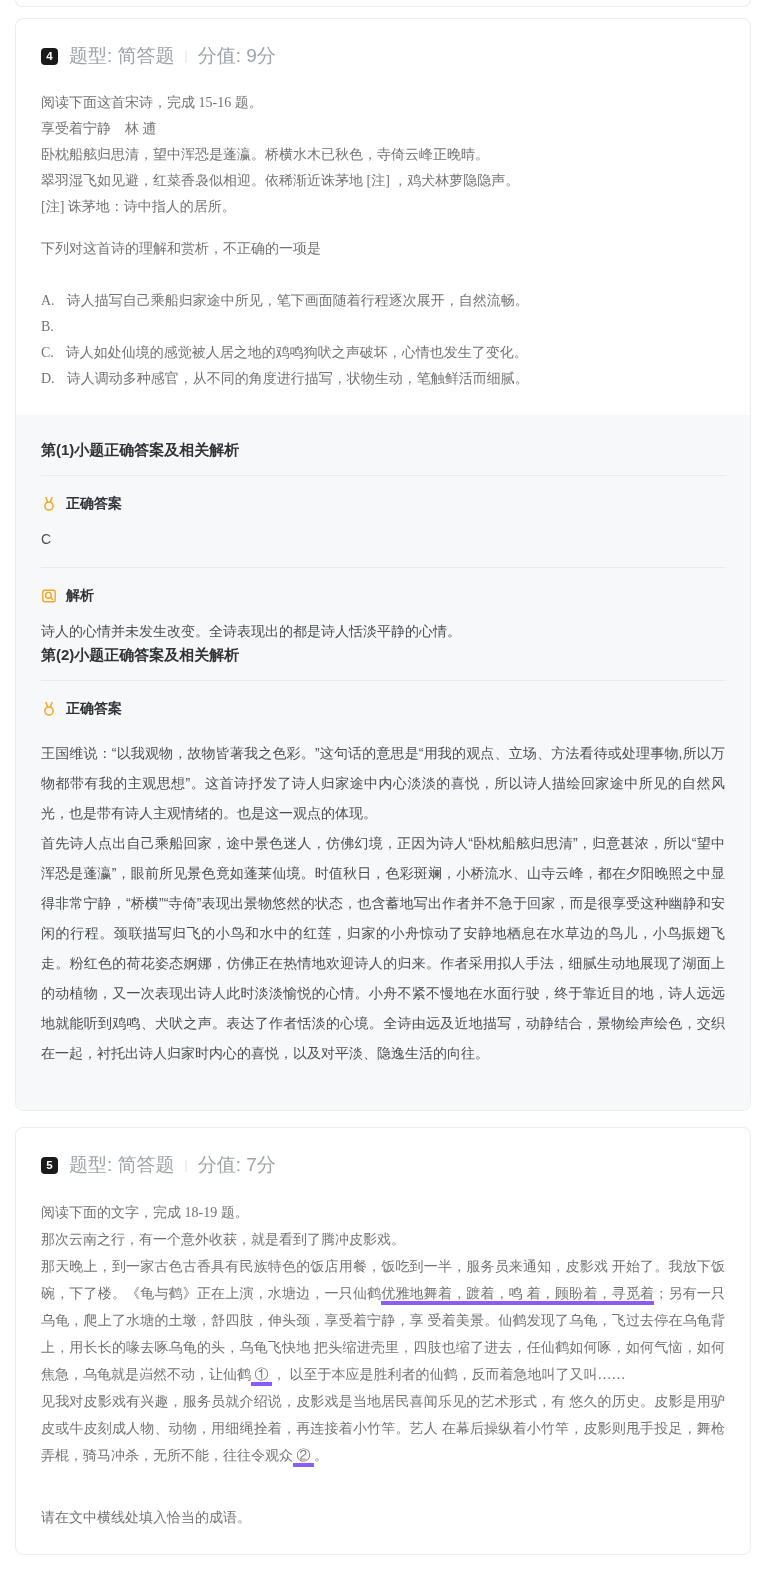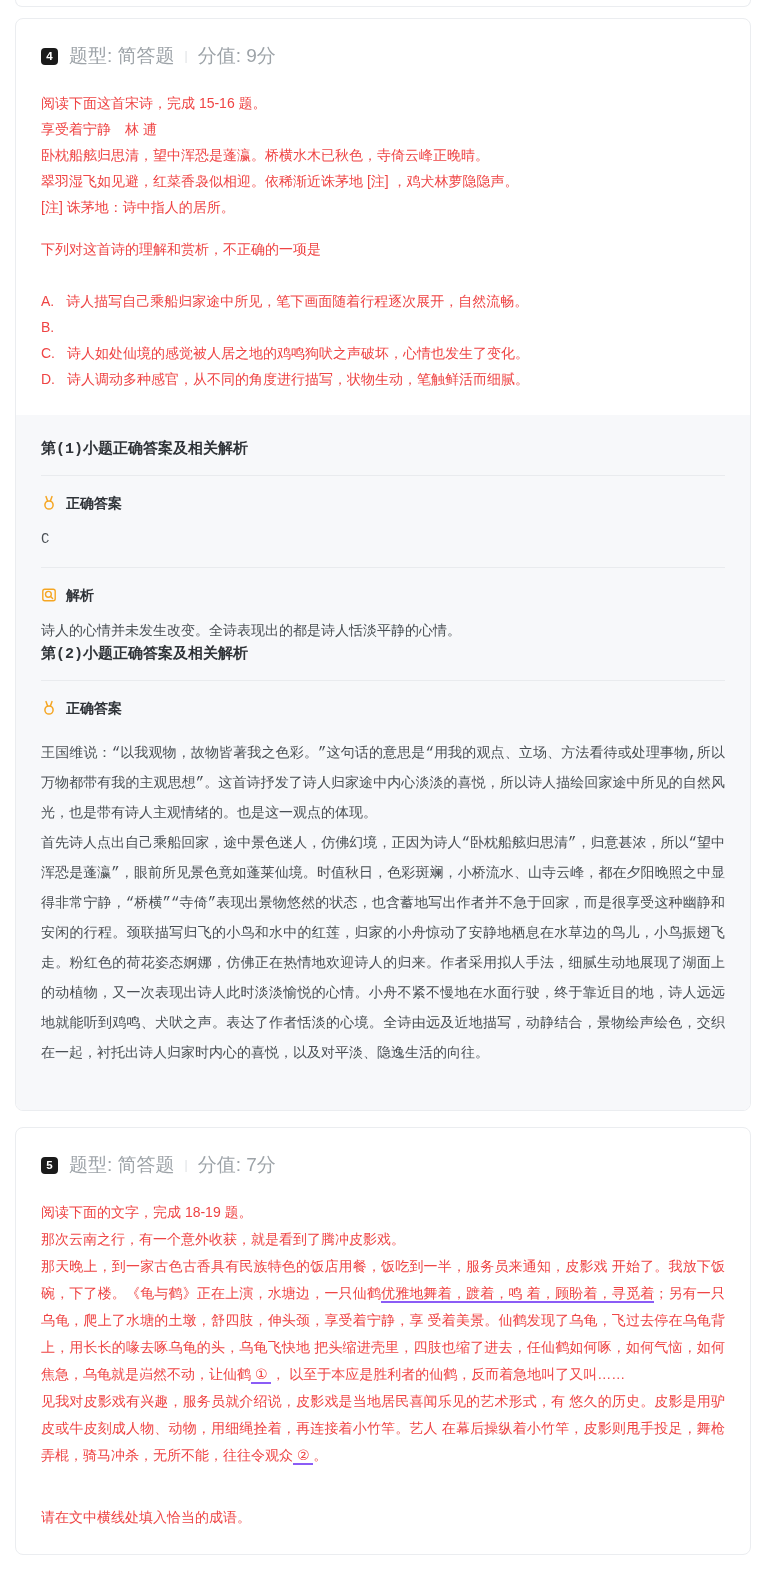--- a/index.html
+++ b/index.html
@@ -30,43 +30,42 @@
     background: #1a1a1a; color: #fff;
     border-radius: 4px;
     font-size: 11.5px; font-weight: bold;
     display: inline-flex; align-items: center; justify-content: center;
     margin-right: 11px;
   }
   .meta { color: #9da3a8; font-size: 19px; }
   .meta-divider { color: #dfe2e5; margin: 0 10px; font-size: 12px; }
   .q-body {
     padding: 21px 25px 23px;
-    font-size: 14px; line-height: 26px; color: #ef4444;
+    font-size: 14px; line-height: 26px; color: #737373; font-family: Liberation Serif, serif;
   }
   .q-line { display: block; }
   .stem { margin-top: 16px; }
   .options { margin-top: 26px; }
   .option-row { display: flex; }
   .opt-label { flex: 0 0 auto; margin-right: 12px; }
   .q5-body { line-height: 27px; }
   .jpara { text-align: justify; }
-  .uline { border-bottom: 2px solid #8b5cf6; }
+  .uline { border-bottom: 4px solid #8b5cf6; }
   .sub-question-1 { margin-top: 35px; }
   .analysis-panel {
     background: #f7f8fa;
     padding: 24px 25px 42px;
-    font-family: Liberation Mono, monospace;
   }
   .panel-heading {
     font-size: 15px; font-weight: bold; color: #2f3338;
     line-height: 21px;
   }
   .panel-heading.second { }
   .panel-divider { height: 1px; background: #e9ebee; margin-top: 15px; }
-  .answer-row { display: flex; align-items: flex-start; margin-top: 19px; }
+  .answer-row { display: flex; align-items: center; margin-top: 19px; }
   .answer-row .icon { width: 16px; height: 16px; margin-right: 9px; display: inline-flex; }
   .answer-label { font-size: 14px; font-weight: bold; color: #2f3338; }
   .answer-text { margin-top: 13px; font-size: 14px; line-height: 26px; color: #4a4f54; }
   .long-answer {
     margin-top: 20px; font-size: 14px; line-height: 30px;
     color: #4a4f54; text-align: justify;
   }
 </style>
 </head>
 <body>

